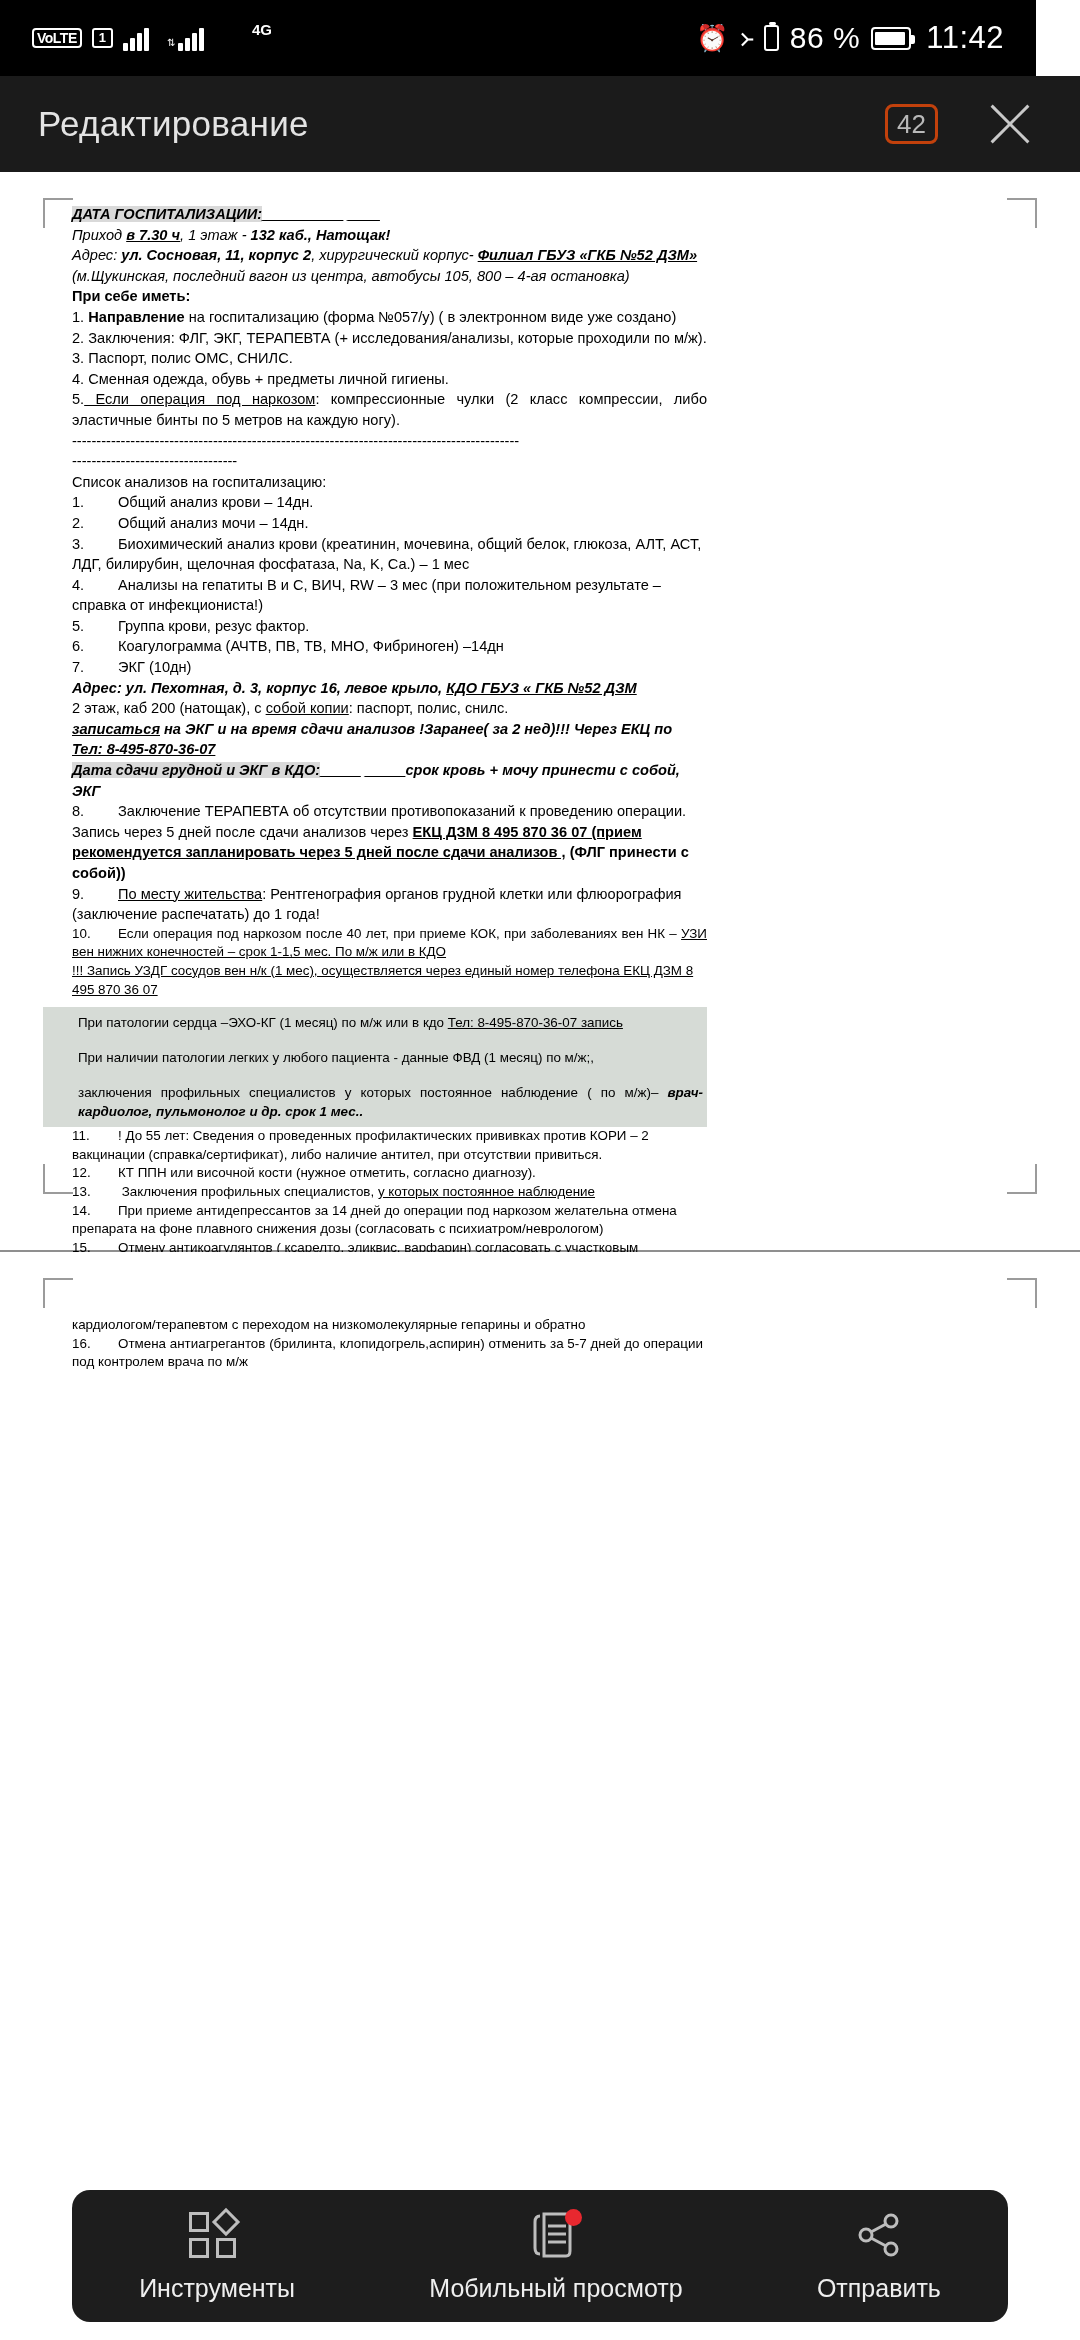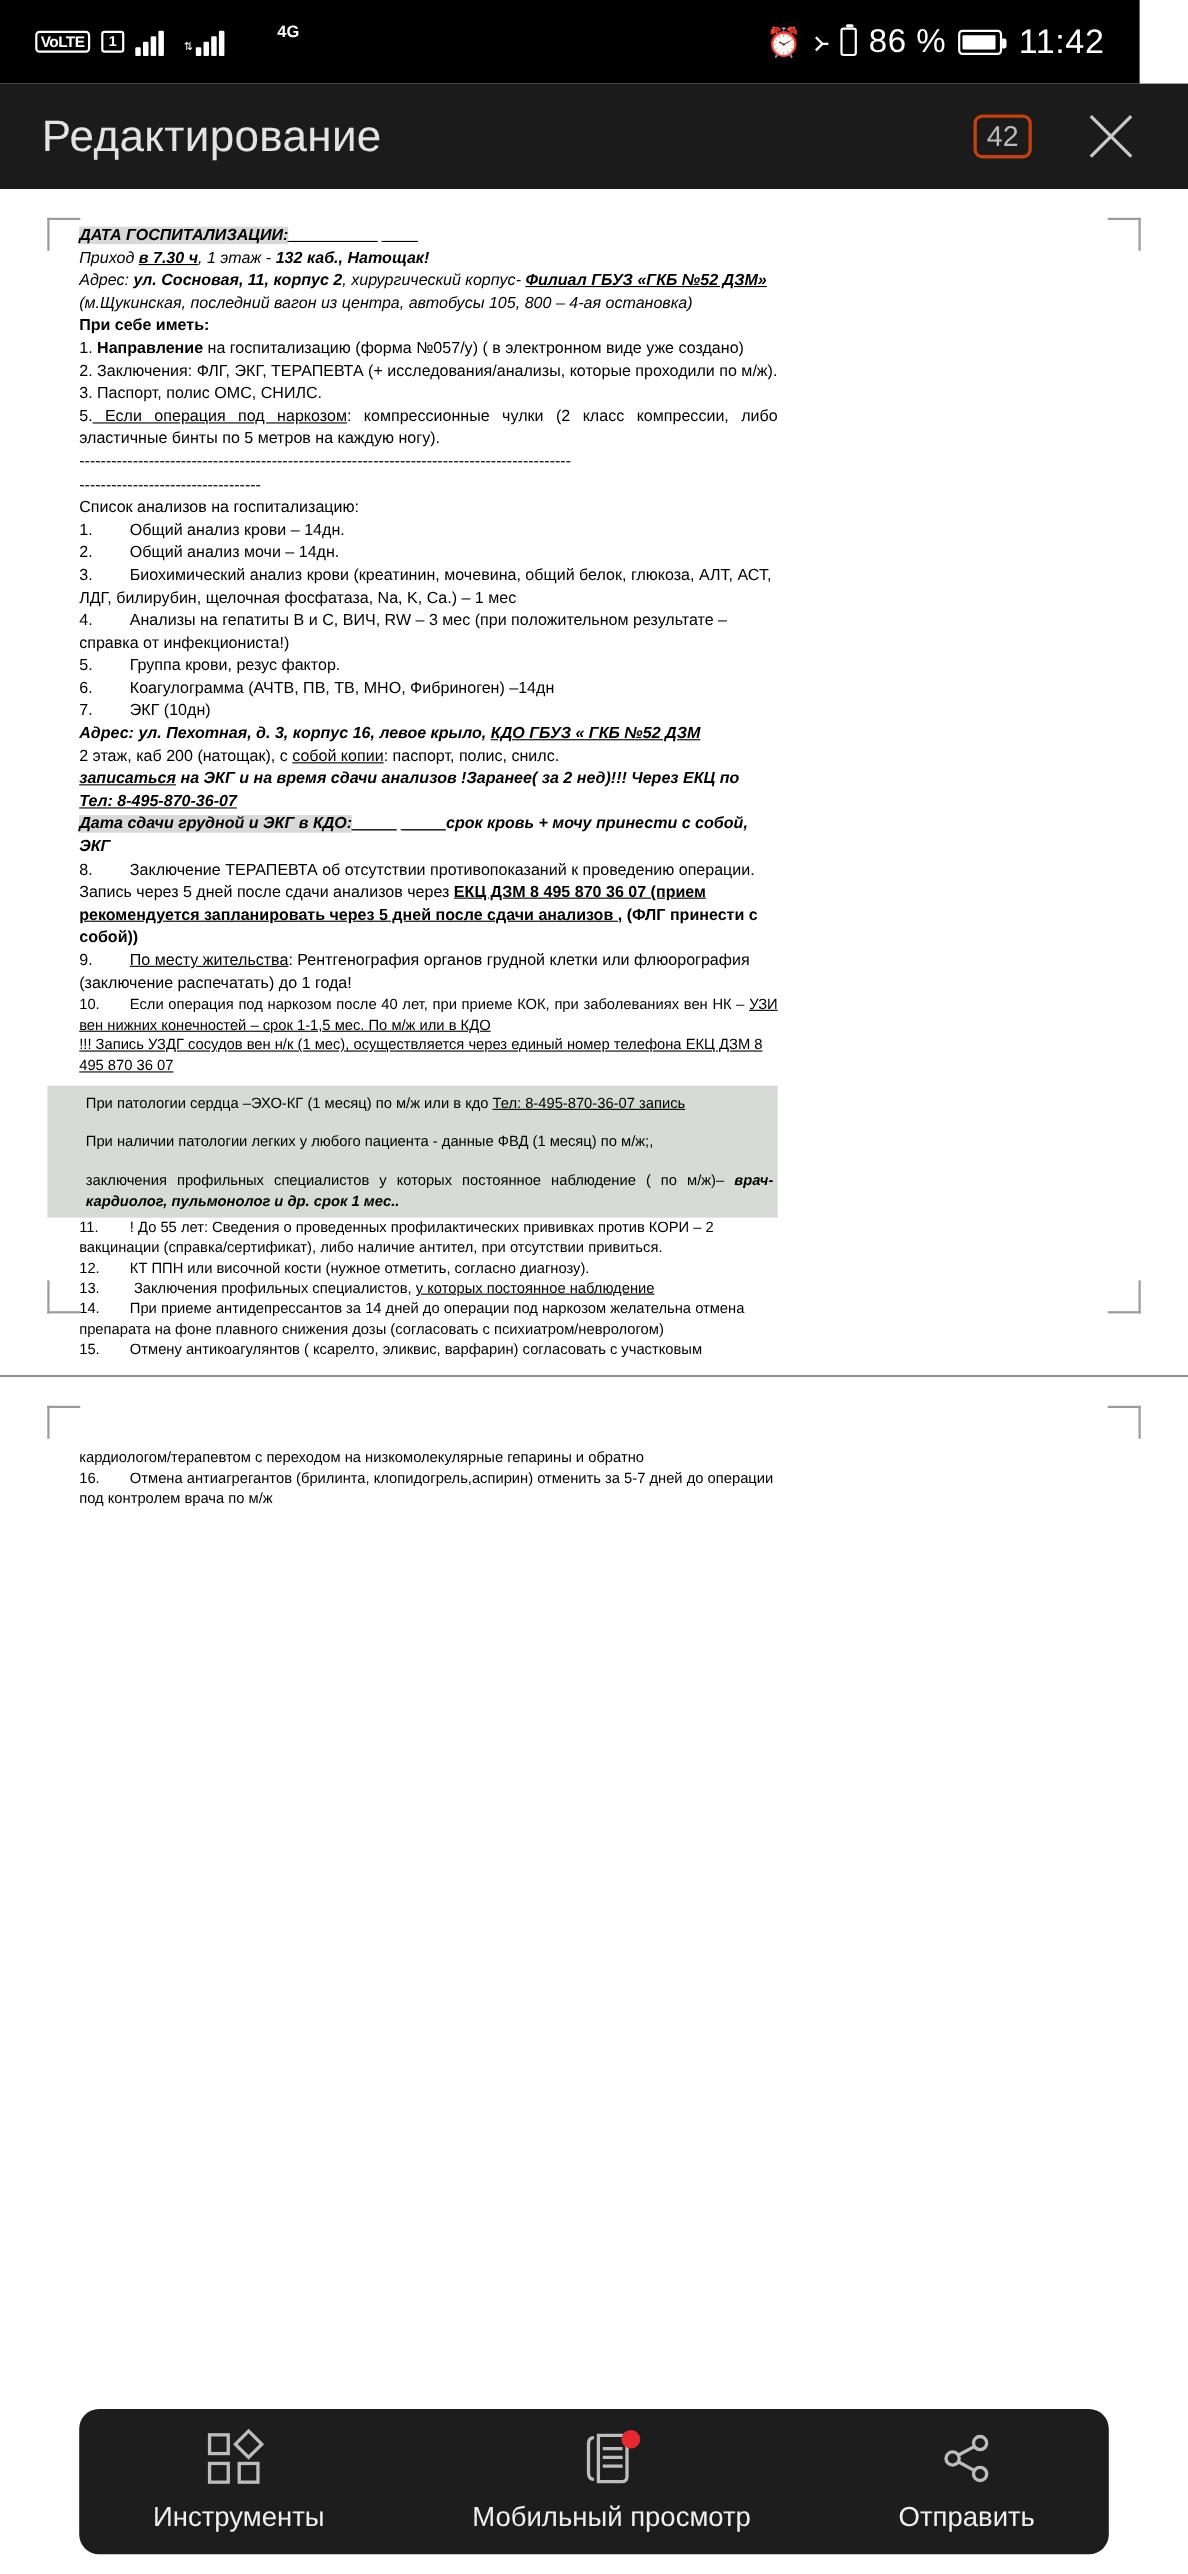--- a/index.html
+++ b/index.html
@@ -47,21 +47,21 @@
   .batt i { display:block; height:13px; width:30px; background:#fff; margin-left:2px; border-radius:1px;}
   .smallbatt{ width:15px;height:26px;border:2.5px solid #fff;border-radius:3px;position:relative;}
   .smallbatt::before{content:"";position:absolute;top:-5px;left:3px;width:7px;height:3px;background:#fff;border-radius:2px;}
 
   
   .appbar {
     position: absolute; top: 76px; left: 0; width: 1080px; height: 96px;
     background: #1b1b1b; color: #d9d9d9;
     display: flex; align-items: center; padding: 0 38px;
   }
-  .appbar-title { font-size: 40px; font-weight: 400; color:#e3e3e3; flex: 1; letter-spacing:0.3px;}
+  .appbar-title { font-size: 35px; font-weight: 400; color:#e3e3e3; flex: 1; letter-spacing:0.3px;}
   .pagecount {
     border: 3px solid #c2410c; border-radius: 8px; color:#b9b9b9;
     font-size: 26px; padding: 4px 9px; line-height:1; margin-right: 46px;
   }
   .closebtn { width:52px; height:52px; position:relative; margin-right: 6px; }
   .closebtn::before,.closebtn::after{
     content:""; position:absolute; left:50%; top:50%; width:52px; height:3px;
     background:#c9c9c9; transform-origin:center;
   }
   .closebtn::before{transform:translate(-50%,-50%) rotate(45deg);}
@@ -176,20 +176,21 @@
         </div>
 
         <div class="p it">(м.Щукинская, последний вагон из центра, автобусы 105, 800 – 4-ая остановка)</div>
         <div class="p b"> При себе иметь:</div>
 
         <div class="p">
           <span>1. </span><span class="b">Направление</span><span> на госпитализацию (форма №057/у) ( в электронном виде уже создано)</span>
         </div>
         <div class="p just">2. Заключения: ФЛГ, ЭКГ, ТЕРАПЕВТА (+ исследования/анализы, которые проходили по м/ж).</div>
         <div class="p">3.  Паспорт, полис ОМС, СНИЛС.</div>
+        <div class="p">4. Сменная одежда, обувь + предметы личной гигиены.</div>
         <div class="p just">
           <span>5.</span><span class="u"> Если операция под наркозом</span><span>: компрессионные чулки (2 класс компрессии, либо эластичные бинты по 5 метров на каждую ногу).</span>
         </div>
 
         <div class="p dashes">--------------------------------------------------------------------------------------------</div>
         <div class="p dashes">----------------------------------</div>
 
         <div class="p">Список анализов на госпитализацию:</div>
 
         <div class="p"><span class="indent-num">1.</span><span>Общий анализ крови – 14дн.</span></div>

